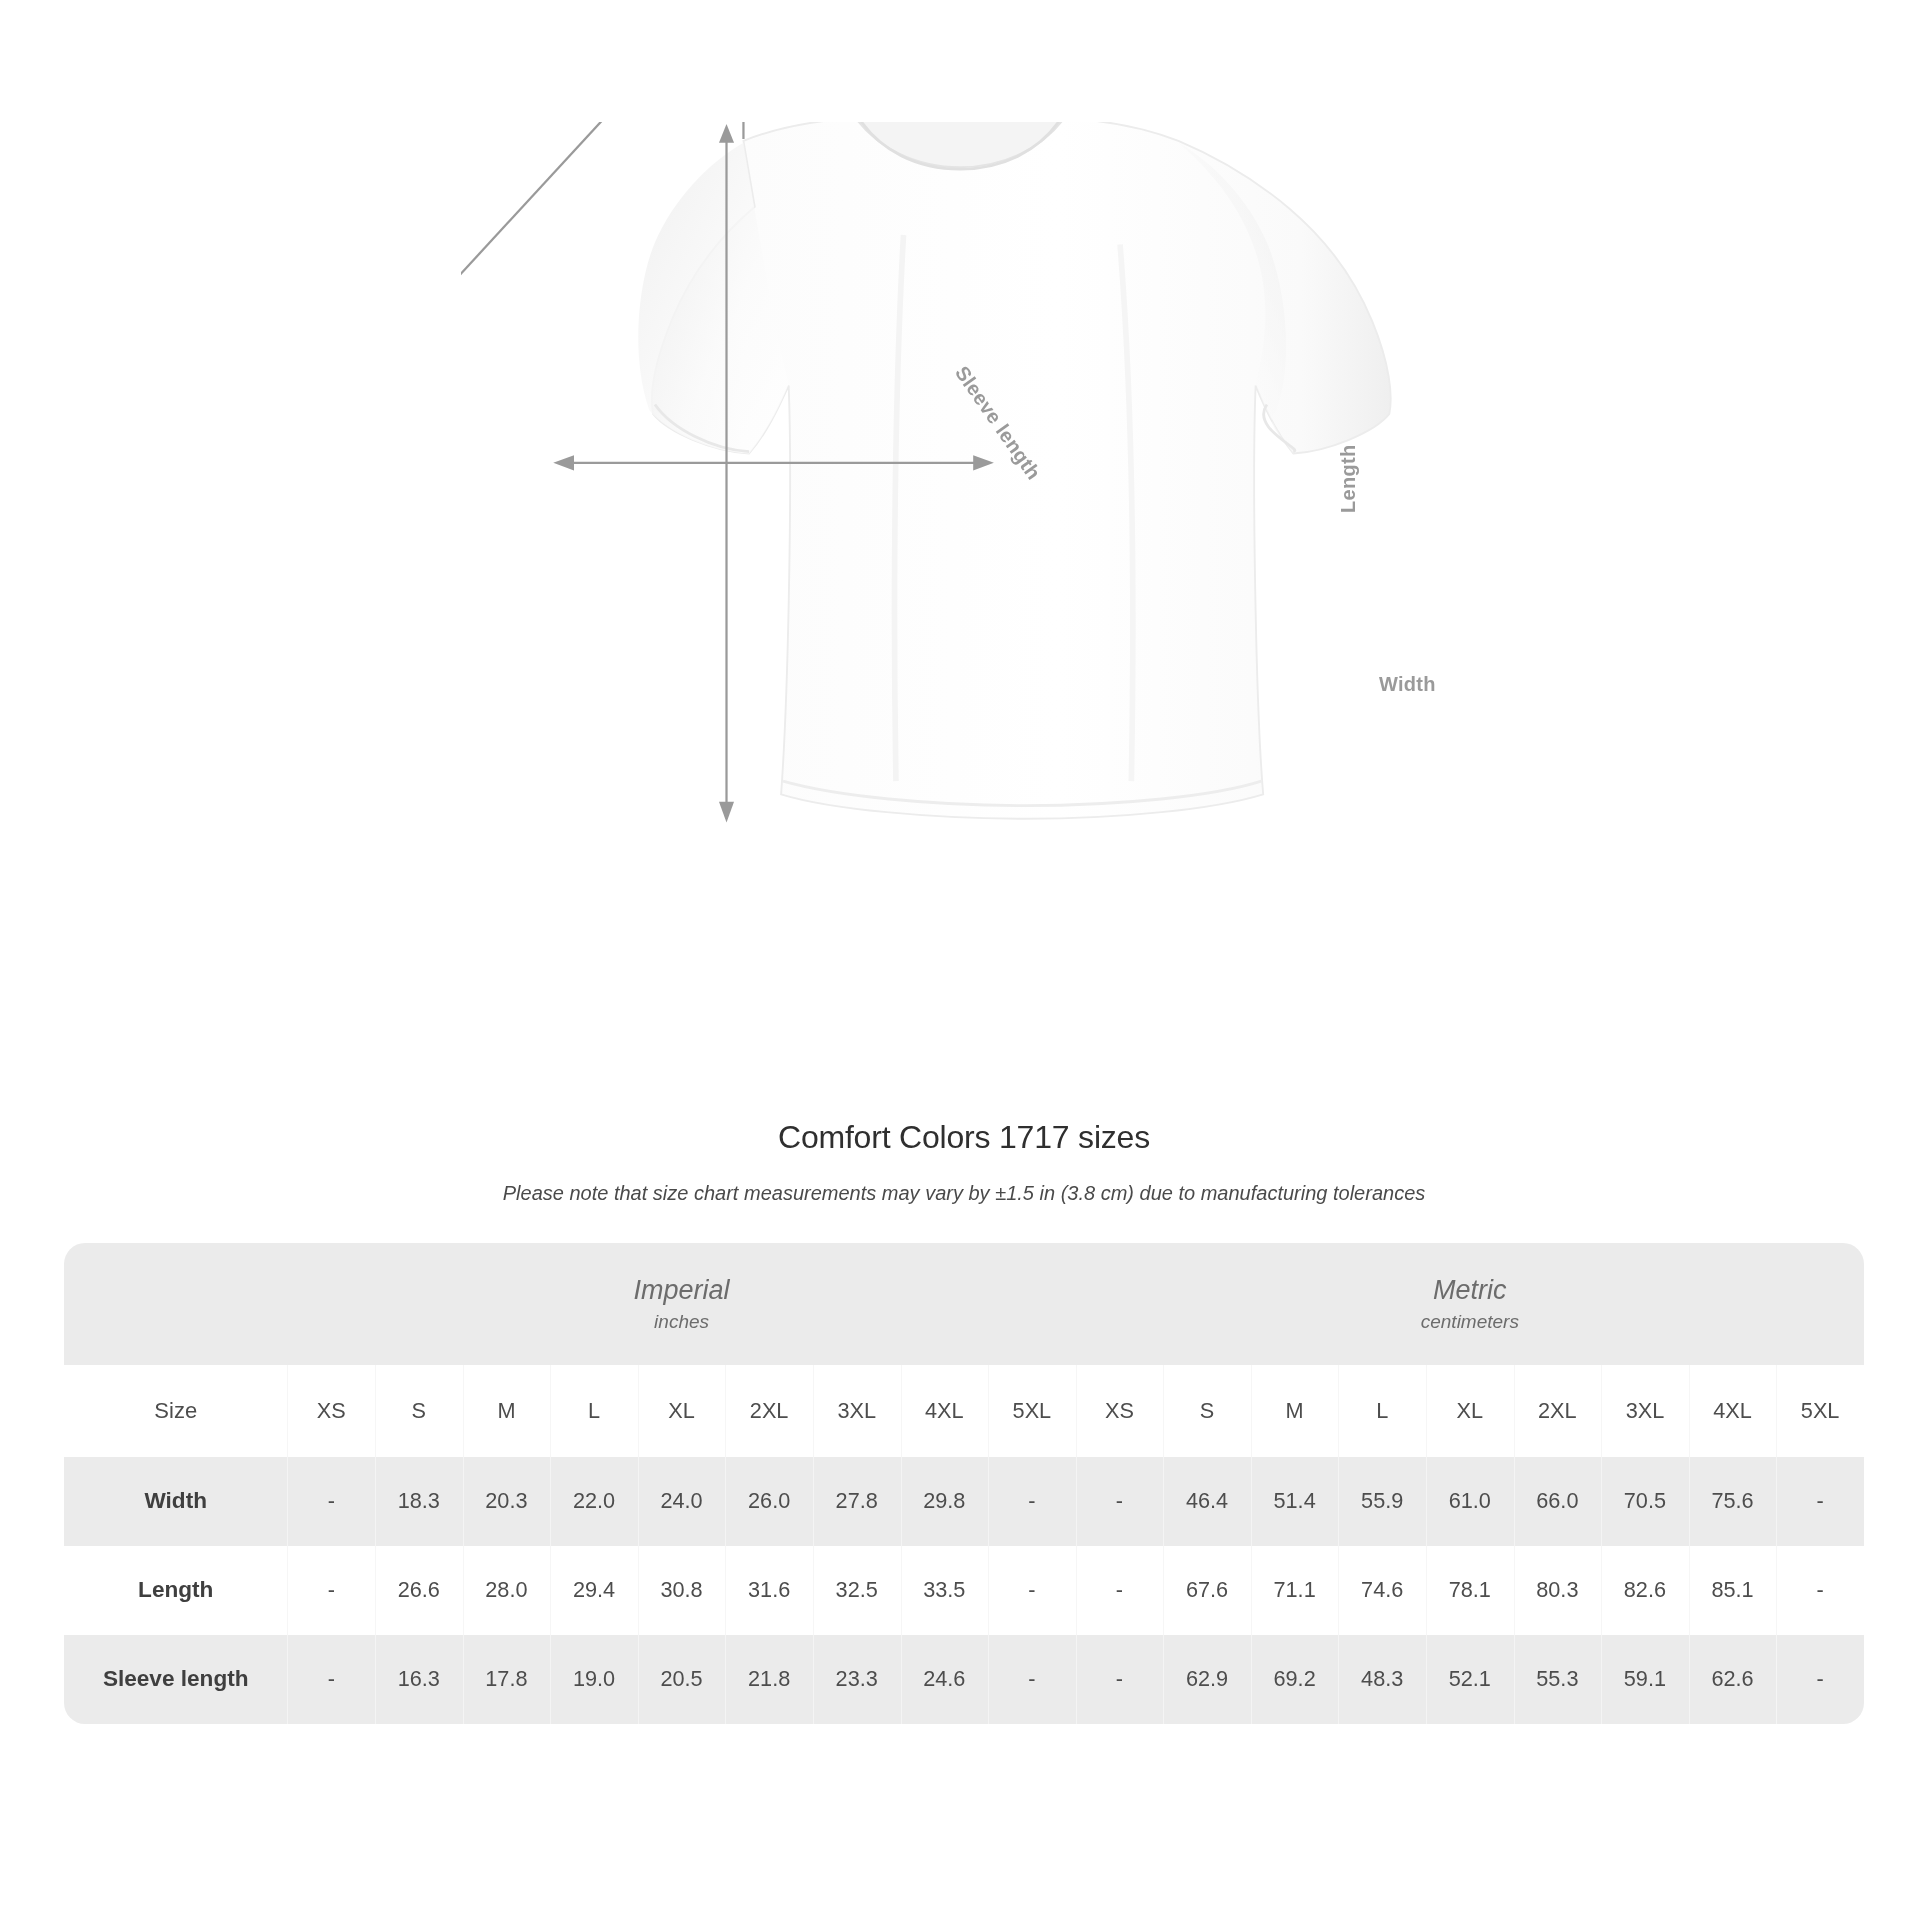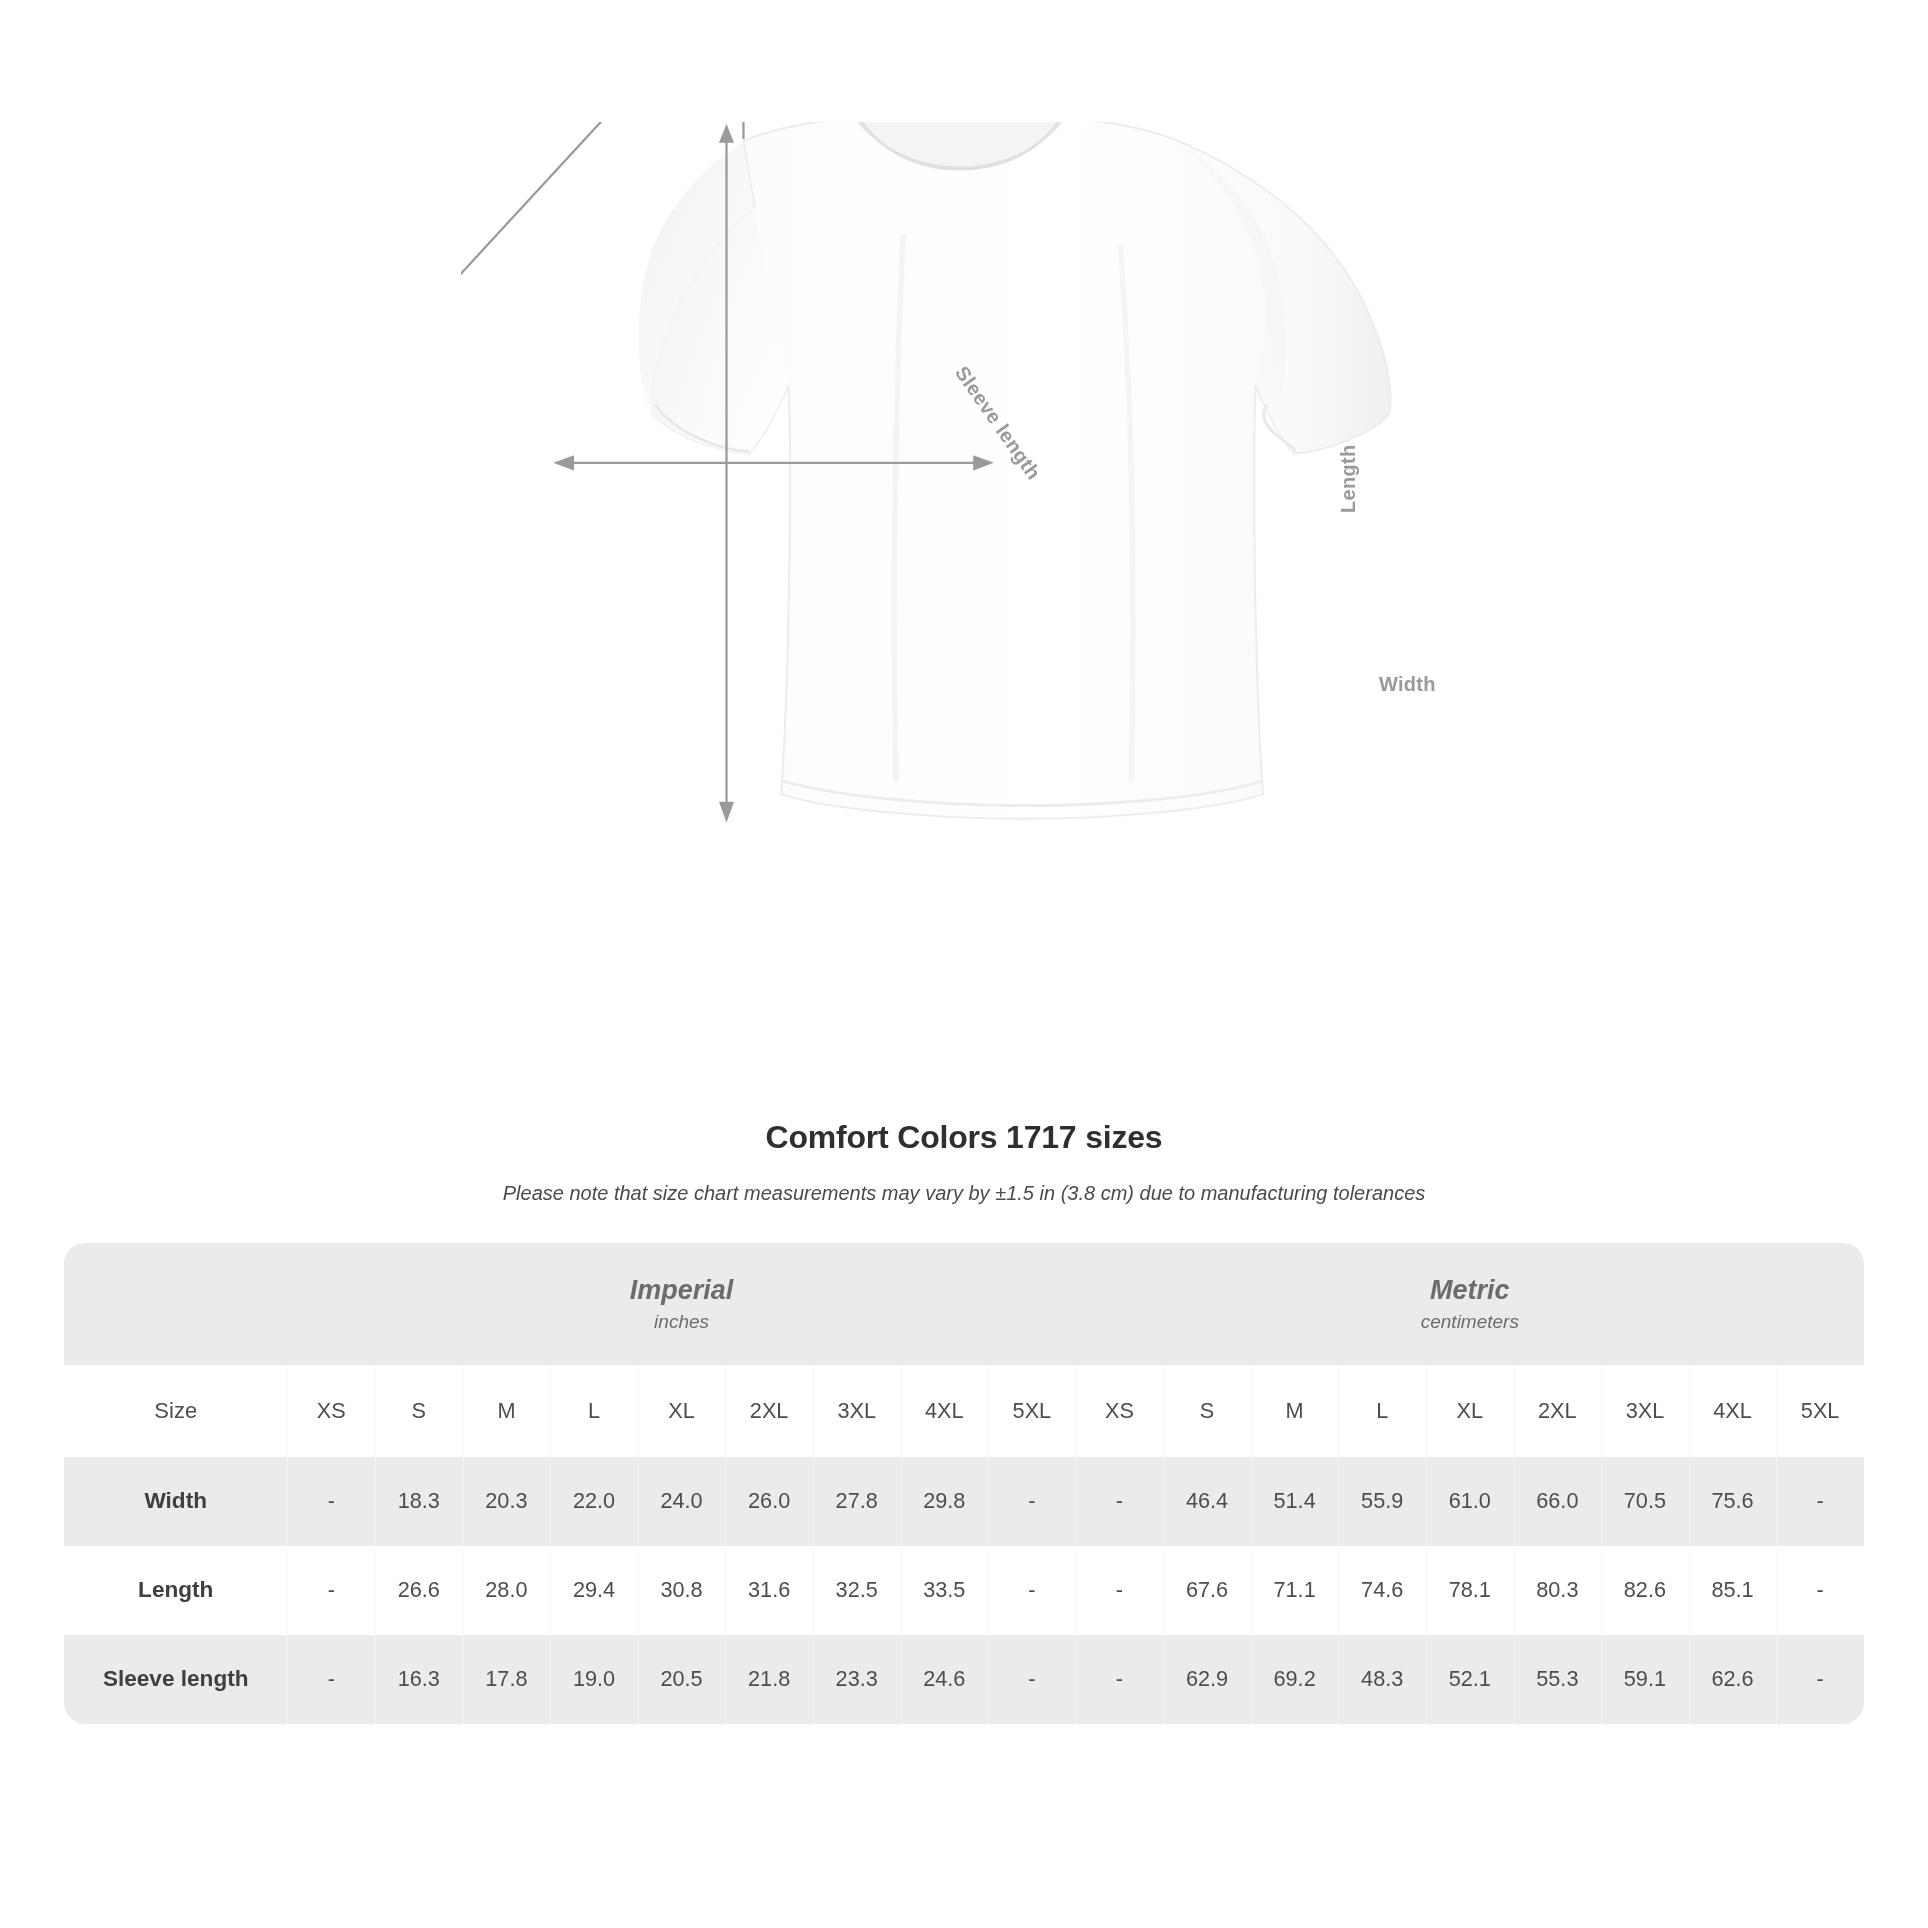--- a/index.html
+++ b/index.html
@@ -63,21 +63,21 @@
     transform-origin: left top;
   }
 
   
   .title-block {
     text-align: center;
     margin-top: 7.5px;
   }
   .chart-title {
     font-size: 32px;
-    font-weight: bold;
+    font-weight: normal;
     color: #2f2f2f;
     letter-spacing: -0.2px;
   }
   .chart-note {
     margin-top: 26px;
     font-size: 20px;
     font-style: italic;
     color: #4a4a4a;
   }
 
@@ -104,21 +104,21 @@
   }
   .unit-row td.first-cell {
     border-top-left-radius: 21px;
   }
   .unit-row td.last-cell {
     border-top-right-radius: 21px;
   }
   .unit-name {
     font-size: 27px;
     font-style: italic;
-    font-weight: bold;
+    font-weight: normal;
     color: #6c6c6c;
     line-height: 1.25;
   }
   .unit-sub {
     font-size: 19px;
     font-style: italic;
     color: #6c6c6c;
     margin-top: 4px;
   }
 

